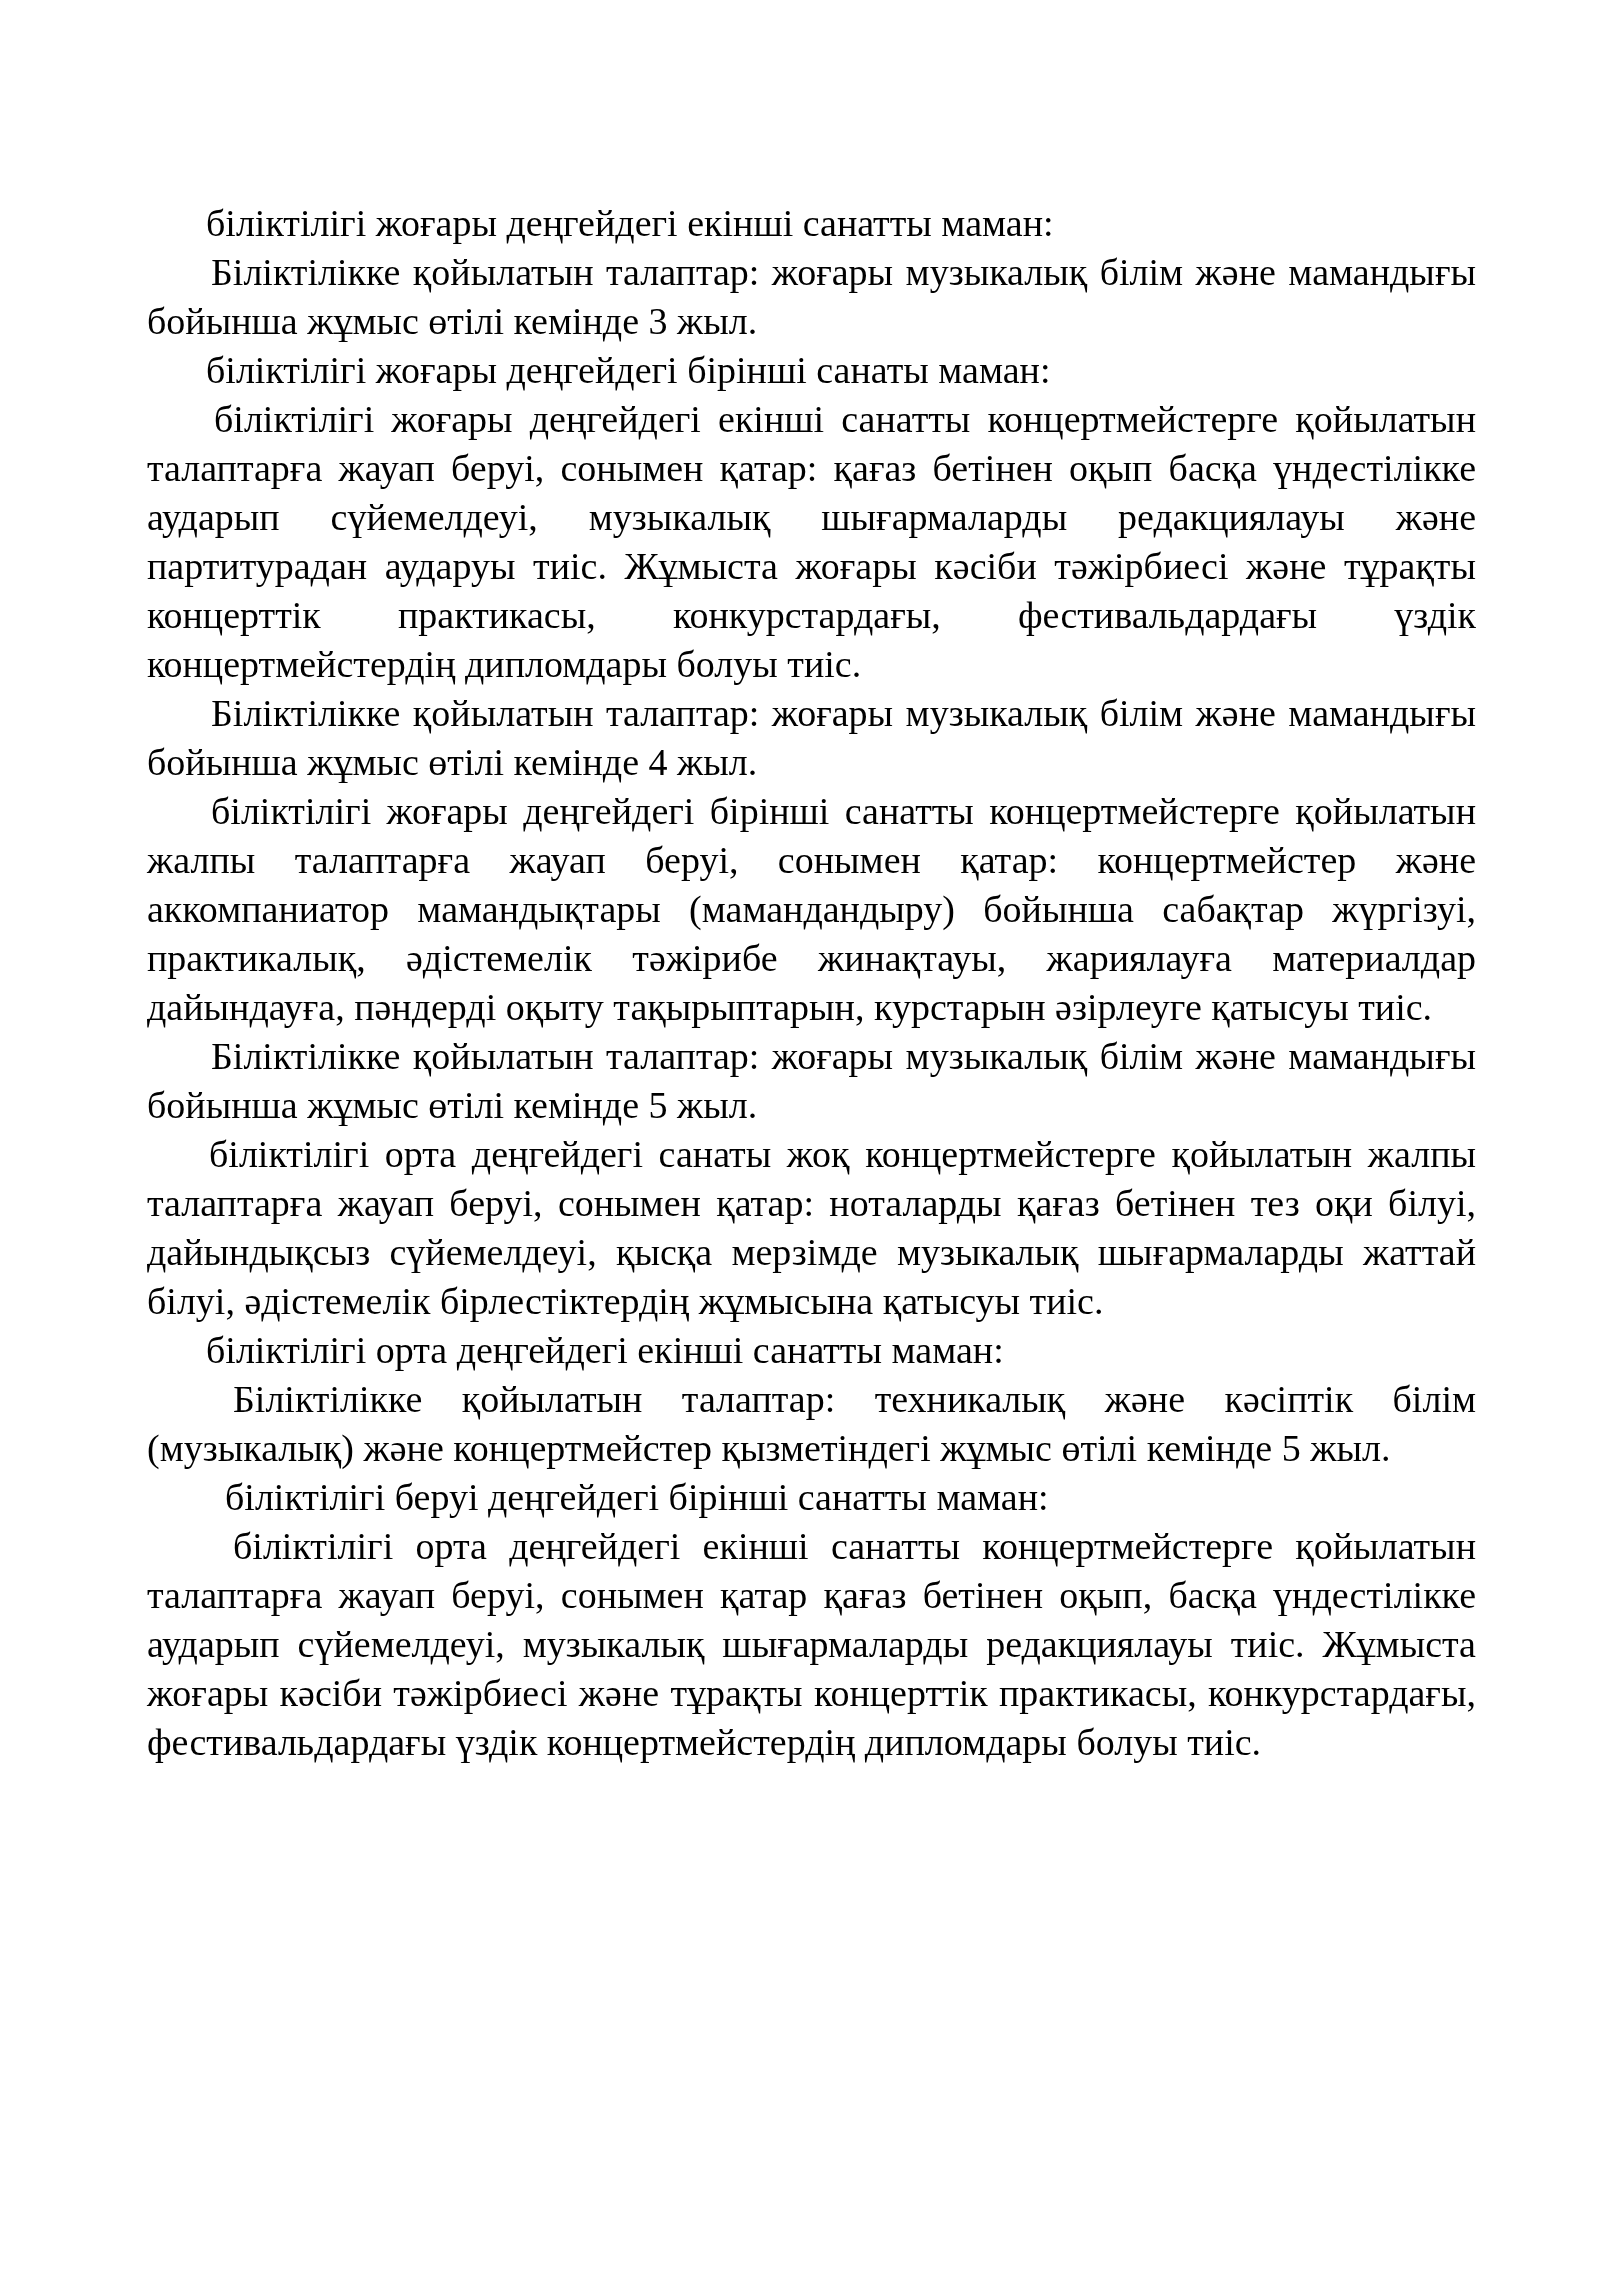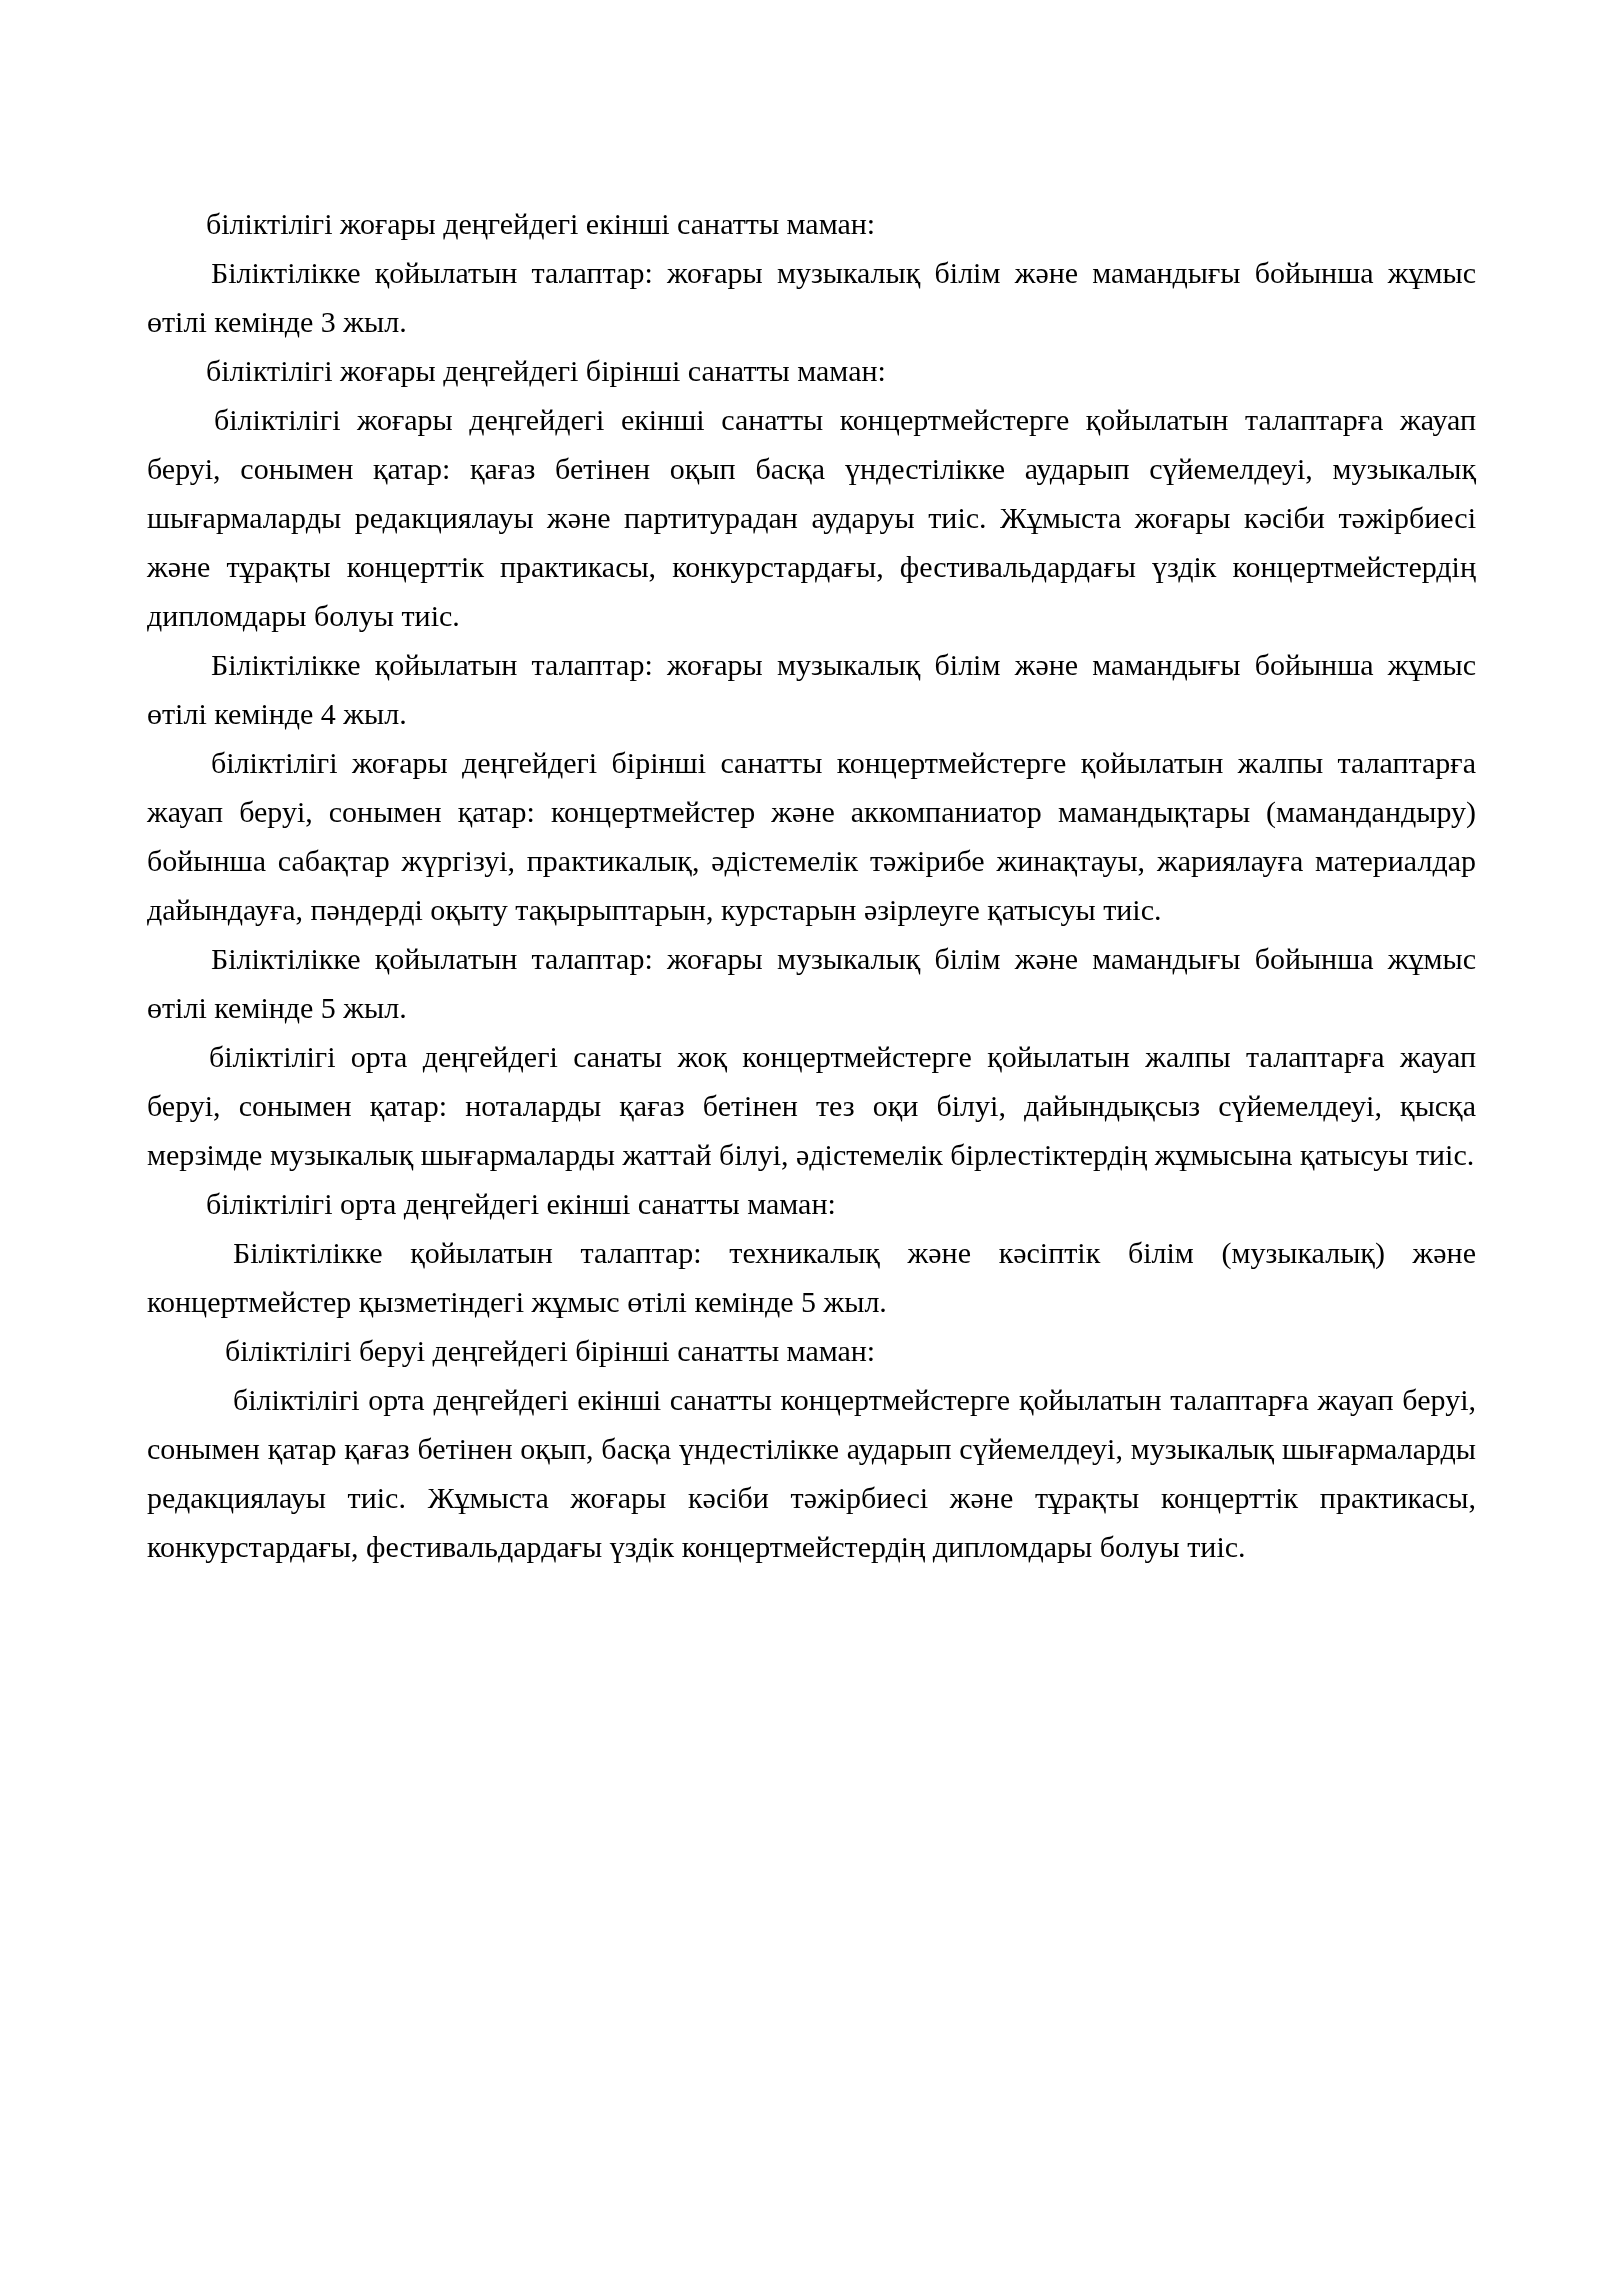--- a/index.html
+++ b/index.html
@@ -14,37 +14,37 @@
     background: #ffffff;
     overflow: hidden;
   }
   .content {
     position: absolute;
     left: 147px;
     top: 199px;
     width: 1329px;
     color: #000000;
     font-family: "Liberation Serif", "DejaVu Serif", serif;
-    font-size: 30px;
+    font-size: 38px;
     line-height: 49px;
     text-align: justify;
   }
   .content p {
     margin: 0;
     padding: 0;
   }
 </style>
 </head>
 <body>
 
 <div class="page">
   <div class="content" id="paragraph-container" style="color: rgb(0, 0, 0);">
       <p style="text-indent: 59px;">біліктілігі жоғары деңгейдегі екінші санатты маман:</p>
       <p style="text-indent: 64px;">Біліктілікке қойылатын талаптар: жоғары музыкалық білім және мамандығы бойынша жұмыс өтілі кемінде 3 жыл.</p>
-      <p style="text-indent: 59px;">біліктілігі жоғары деңгейдегі бірінші санатты маман:</p>
+      <p style="text-indent: 59px;">біліктілігі жоғары деңгейдегі бірінші санаты маман:</p>
       <p style="text-indent: 67px;">біліктілігі жоғары деңгейдегі екінші санатты концертмейстерге қойылатын талаптарға жауап беруі, сонымен қатар: қағаз бетінен оқып басқа үндестілікке аударып сүйемелдеуі, музыкалық шығармаларды редакциялауы және партитурадан аударуы тиіс. Жұмыста жоғары кәсіби тәжірбиесі және тұрақты концерттік практикасы, конкурстардағы, фестивальдардағы үздік концертмейстердің дипломдары болуы тиіс.</p>
       <p style="text-indent: 64px;">Біліктілікке қойылатын талаптар: жоғары музыкалық білім және мамандығы бойынша жұмыс өтілі кемінде 4 жыл.</p>
       <p style="text-indent: 64px;">біліктілігі жоғары деңгейдегі бірінші санатты концертмейстерге қойылатын жалпы талаптарға жауап беруі, сонымен қатар: концертмейстер және аккомпаниатор мамандықтары (мамандандыру) бойынша сабақтар жүргізуі, практикалық, әдістемелік тәжірибе жинақтауы, жариялауға материалдар дайындауға, пәндерді оқыту тақырыптарын, курстарын әзірлеуге қатысуы тиіс.</p>
       <p style="text-indent: 64px;">Біліктілікке қойылатын талаптар: жоғары музыкалық білім және мамандығы бойынша жұмыс өтілі кемінде 5 жыл.</p>
       <p style="text-indent: 62px;">біліктілігі орта деңгейдегі санаты жоқ концертмейстерге қойылатын жалпы талаптарға жауап беруі, сонымен қатар: ноталарды қағаз бетінен тез оқи білуі, дайындықсыз сүйемелдеуі, қысқа мерзімде музыкалық шығармаларды жаттай білуі, әдістемелік бірлестіктердің жұмысына қатысуы тиіс.</p>
       <p style="text-indent: 59px;">біліктілігі орта деңгейдегі екінші санатты маман:</p>
       <p style="text-indent: 86px;">Біліктілікке қойылатын талаптар: техникалық және кәсіптік білім (музыкалық) және концертмейстер қызметіндегі жұмыс өтілі кемінде 5 жыл.</p>
       <p style="text-indent: 78px;">біліктілігі беруі деңгейдегі бірінші санатты маман:</p>
       <p style="text-indent: 86px;">біліктілігі орта деңгейдегі екінші санатты концертмейстерге қойылатын талаптарға жауап беруі, сонымен қатар қағаз бетінен оқып, басқа үндестілікке аударып сүйемелдеуі, музыкалық шығармаларды редакциялауы тиіс. Жұмыста жоғары кәсіби тәжірбиесі және тұрақты концерттік практикасы, конкурстардағы, фестивальдардағы үздік концертмейстердің дипломдары болуы тиіс.</p>
     </div>

